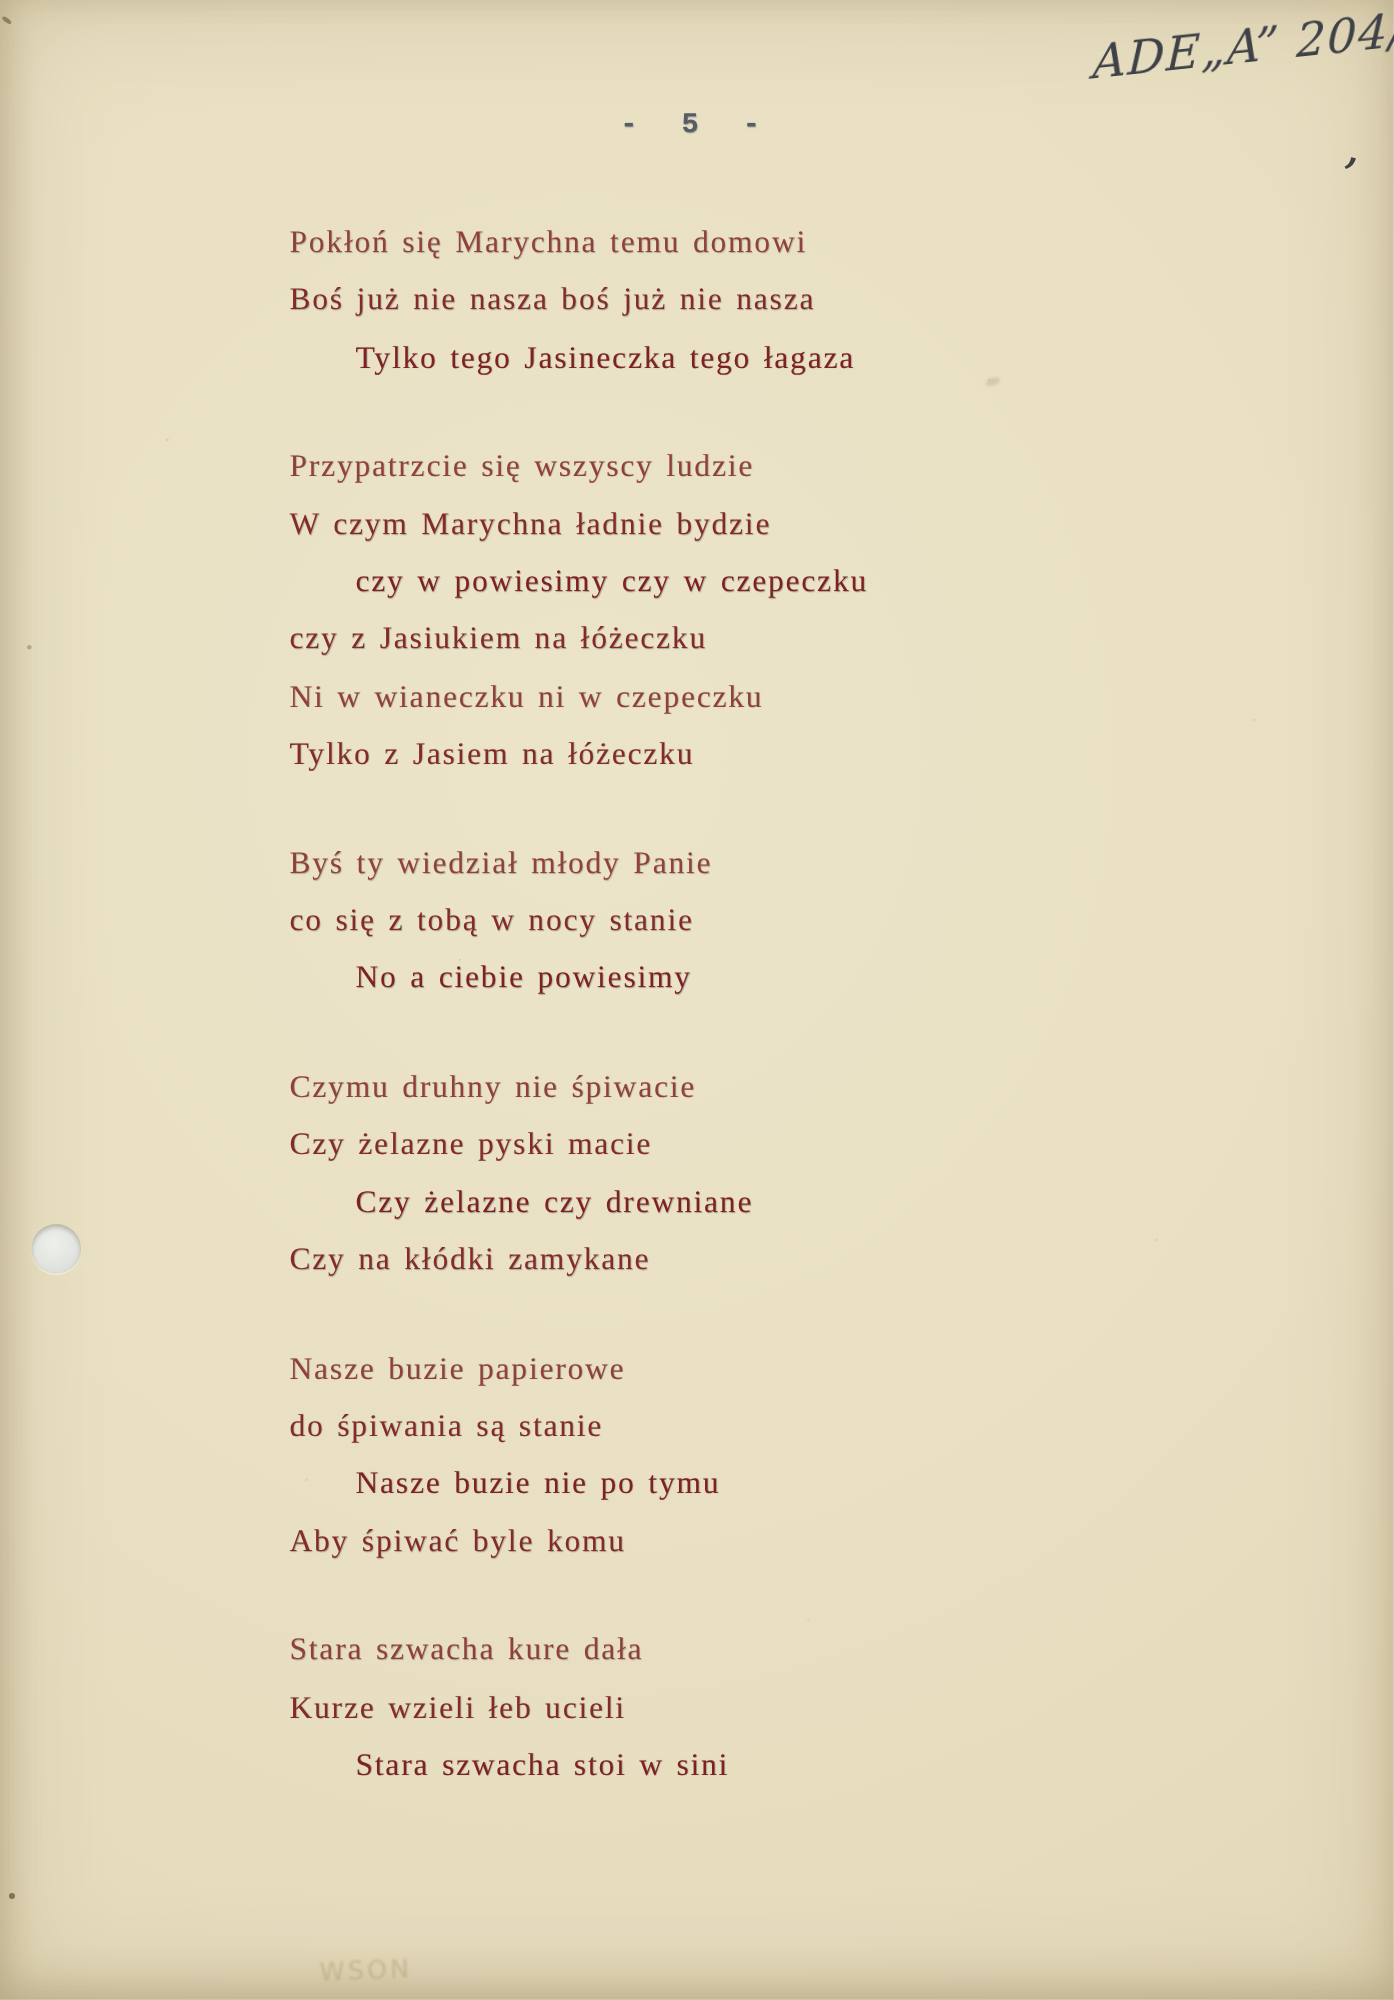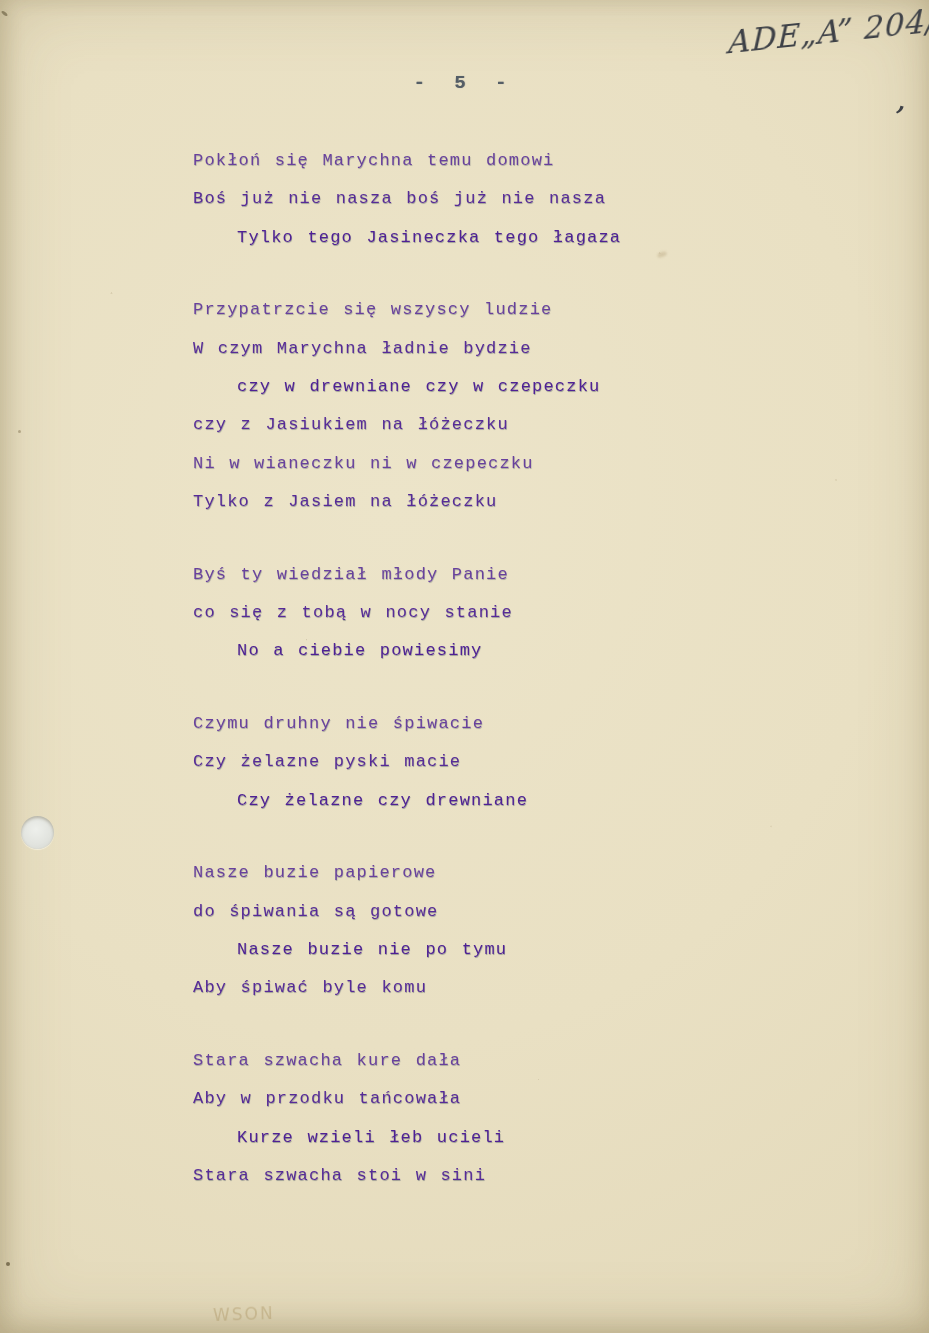--- a/index.html
+++ b/index.html
@@ -51,28 +51,29 @@
   .stanzas {
     position: absolute;
     left: 193px;
     top: 142px;
     width: 560px;
   }
   .stanza {
     margin: 0 0 34px 0;
   }
   .line {
-    font-size: 17px;
+    font-size: 21px;
     line-height: 38.4px;
     letter-spacing: 1.2px;
     word-spacing: 2px;
-    color: #4c1d95;
+    color: #7f1d1d;
     text-shadow: 0.5px 0.5px 0.7px rgba(91, 100, 111, 0.55);
     filter: blur(0.3px);
     white-space: pre;
+    font-family: Liberation Serif, serif;
   }
   .stanza .line:nth-child(odd)  { opacity: 0.82; }
   .stanza .line:nth-child(even) { opacity: 0.93; }
   .stanza .line:nth-child(3)    { opacity: 0.98; margin-left: 44px; }
   .annotation {
     position: absolute;
     left: 728px;
     top: 14px;
     width: 200px;
     font-family: "DejaVu Serif", serif;
@@ -135,44 +136,44 @@
 
 <div class="stanzas">
   <div class="stanza">
     <div class="line">Pokłoń się Marychna temu domowi</div>
     <div class="line">Boś już nie nasza boś już nie nasza</div>
     <div class="line">Tylko tego Jasineczka tego łagaza</div>
   </div>
   <div class="stanza">
     <div class="line">Przypatrzcie się wszyscy ludzie</div>
     <div class="line">W czym Marychna ładnie bydzie</div>
-    <div class="line">czy w drewniane czy w czepeczku</div>
+    <div class="line">czy w powiesimy czy w czepeczku</div>
     <div class="line">czy z Jasiukiem na łóżeczku</div>
     <div class="line">Ni w wianeczku ni w czepeczku</div>
     <div class="line">Tylko z Jasiem na łóżeczku</div>
   </div>
   <div class="stanza">
     <div class="line">Byś ty wiedział młody Panie</div>
     <div class="line">co się z tobą w nocy stanie</div>
     <div class="line">No a ciebie powiesimy</div>
   </div>
   <div class="stanza">
     <div class="line">Czymu druhny nie śpiwacie</div>
     <div class="line">Czy żelazne pyski macie</div>
     <div class="line">Czy żelazne czy drewniane</div>
+    <div class="line">Czy na kłódki zamykane</div>
   </div>
   <div class="stanza">
     <div class="line">Nasze buzie papierowe</div>
-    <div class="line">do śpiwania są gotowe</div>
+    <div class="line">do śpiwania są stanie</div>
     <div class="line">Nasze buzie nie po tymu</div>
     <div class="line">Aby śpiwać byle komu</div>
   </div>
   <div class="stanza">
     <div class="line">Stara szwacha kure dała</div>
-    <div class="line">Aby w przodku tańcowała</div>
     <div class="line">Kurze wzieli łeb ucieli</div>
     <div class="line">Stara szwacha stoi w sini</div>
   </div>
 </div>
 
 <div class="hole-punch"></div>
 
 <div class="bleedthrough">WSON</div>
 
 <div class="speck speck-a"></div>

